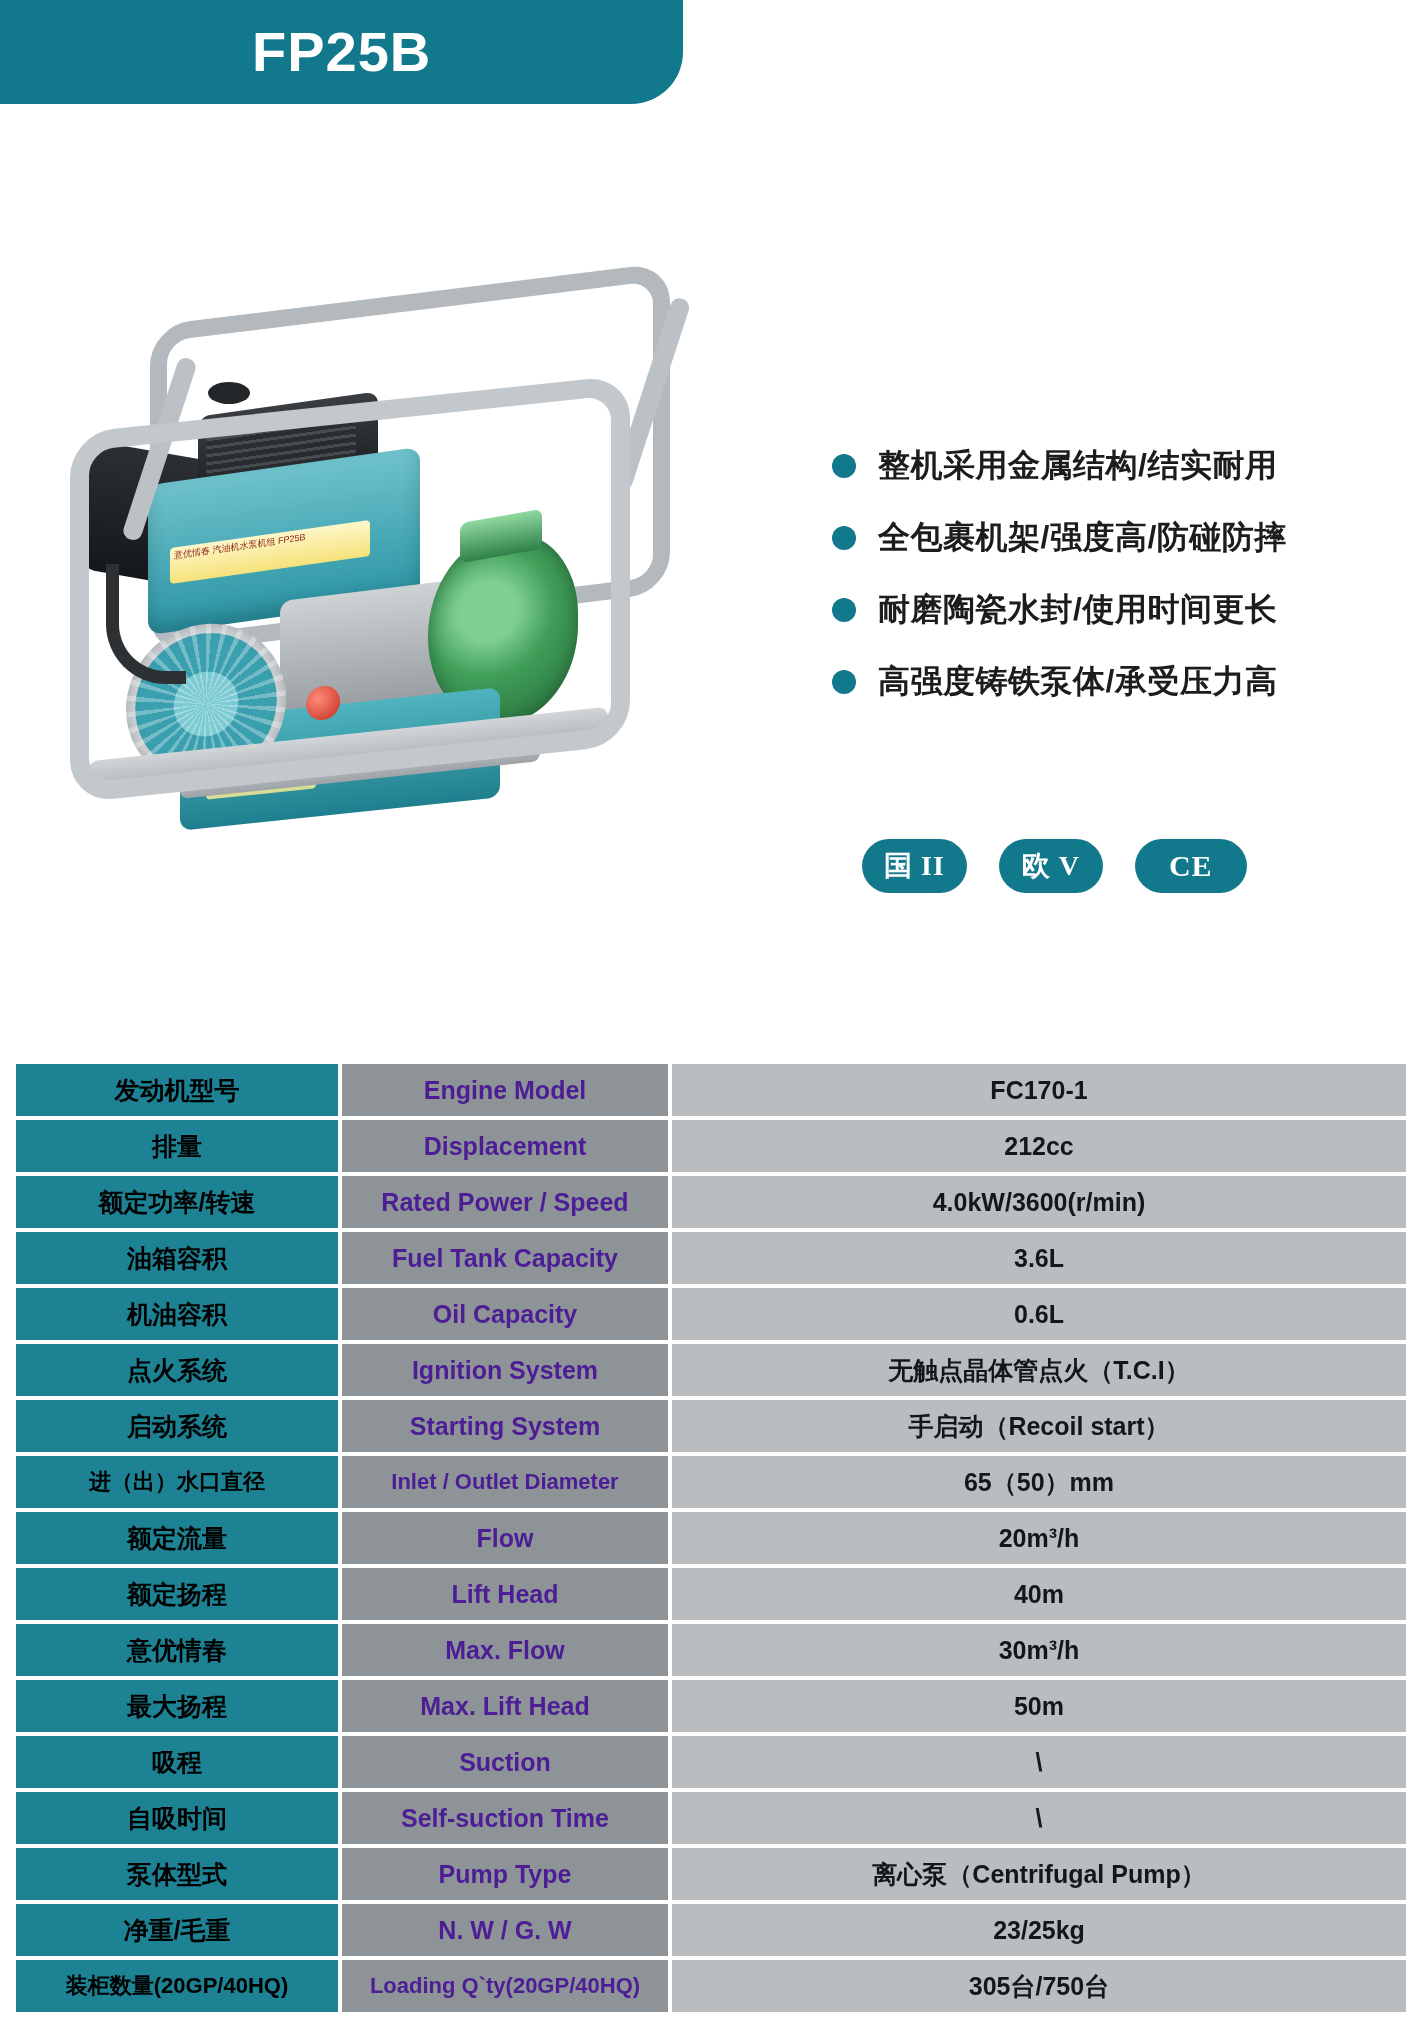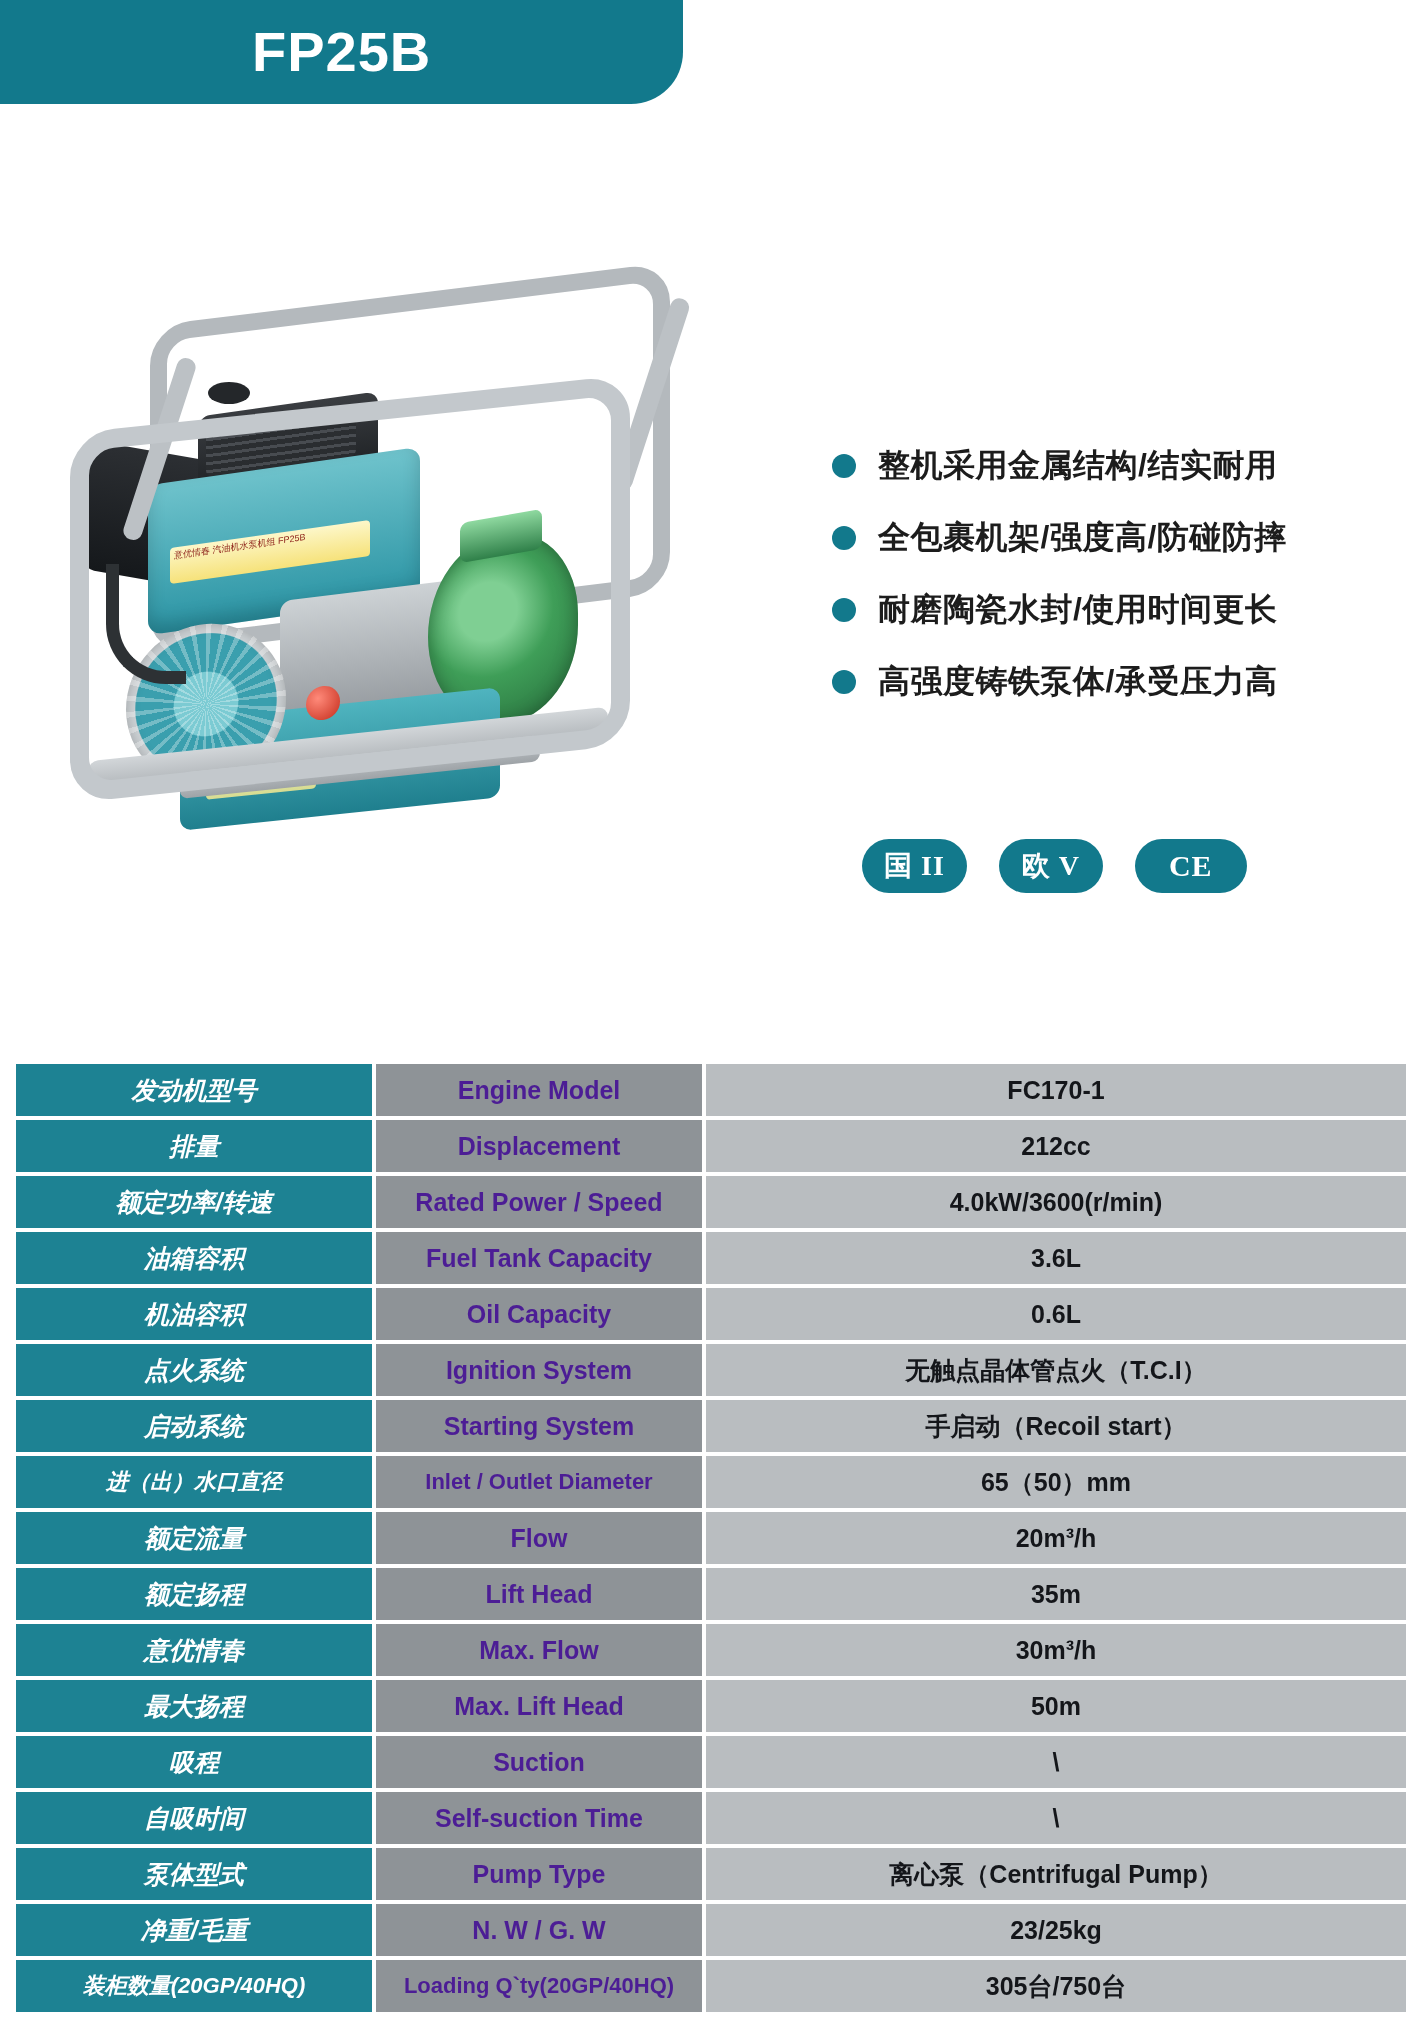--- a/index.html
+++ b/index.html
@@ -329,26 +329,25 @@
     border-spacing: 0 4px;
   }
   .spec-table tr { height: 52px; }
   .spec-table td {
     vertical-align: middle;
     text-align: center;
     font-weight: bold;
     padding: 0 6px;
   }
   .col-cn {
-    width: 360px;
+    width: 326px;
     background: #1d8293;
-    color: #ffffff;
+    color: #000000;
     font-size: 25px;
     border-right: 4px solid #ffffff;
-    font-style: italic;
   }
   .col-en {
     width: 330px;
     background: #8e9397;
     color: #4c1d95;
     font-size: 25px;
     border-right: 4px solid #ffffff;
   }
   .col-val {
     background: #b9bdc0;
@@ -460,21 +459,21 @@
       <td class="col-val">65（50）mm</td>
     </tr>
     <tr>
       <td class="col-cn">额定流量</td>
       <td class="col-en">Flow</td>
       <td class="col-val">20m³/h</td>
     </tr>
     <tr>
       <td class="col-cn">额定扬程</td>
       <td class="col-en">Lift  Head</td>
-      <td class="col-val">35m</td>
+      <td class="col-val">40m</td>
     </tr>
     <tr>
       <td class="col-cn">意优情春</td>
       <td class="col-en">Max.  Flow</td>
       <td class="col-val">30m³/h</td>
     </tr>
     <tr>
       <td class="col-cn">最大扬程</td>
       <td class="col-en">Max.  Lift  Head</td>
       <td class="col-val">50m</td>

